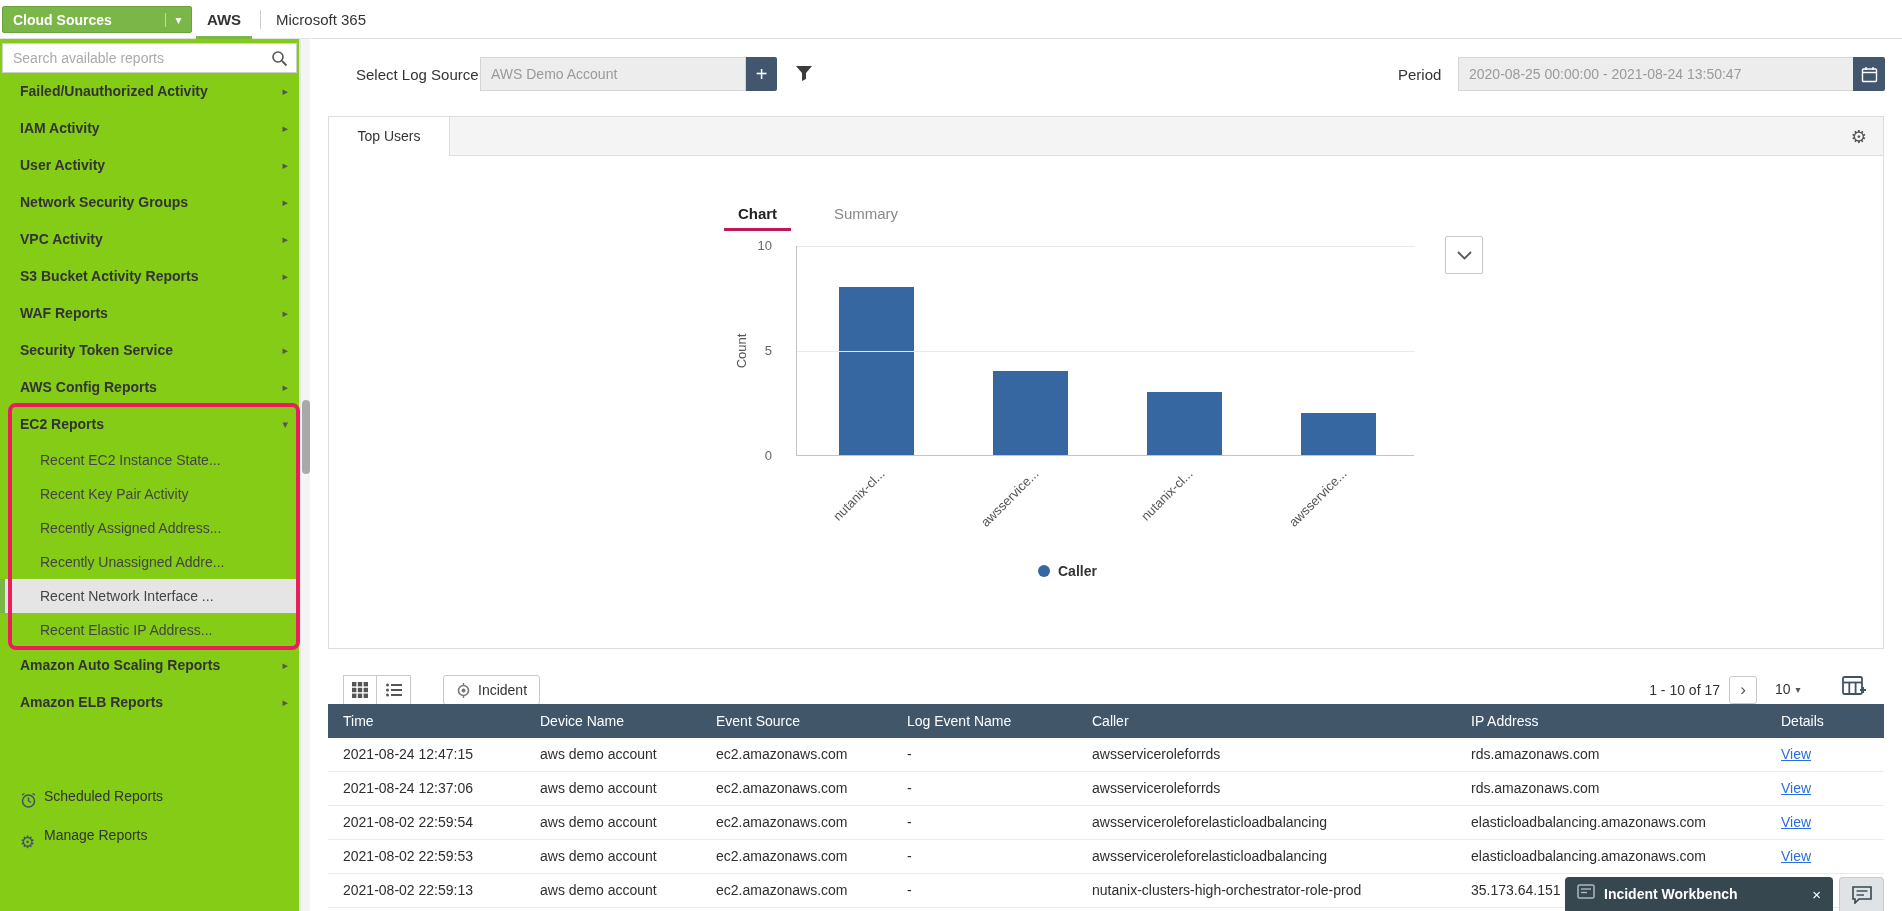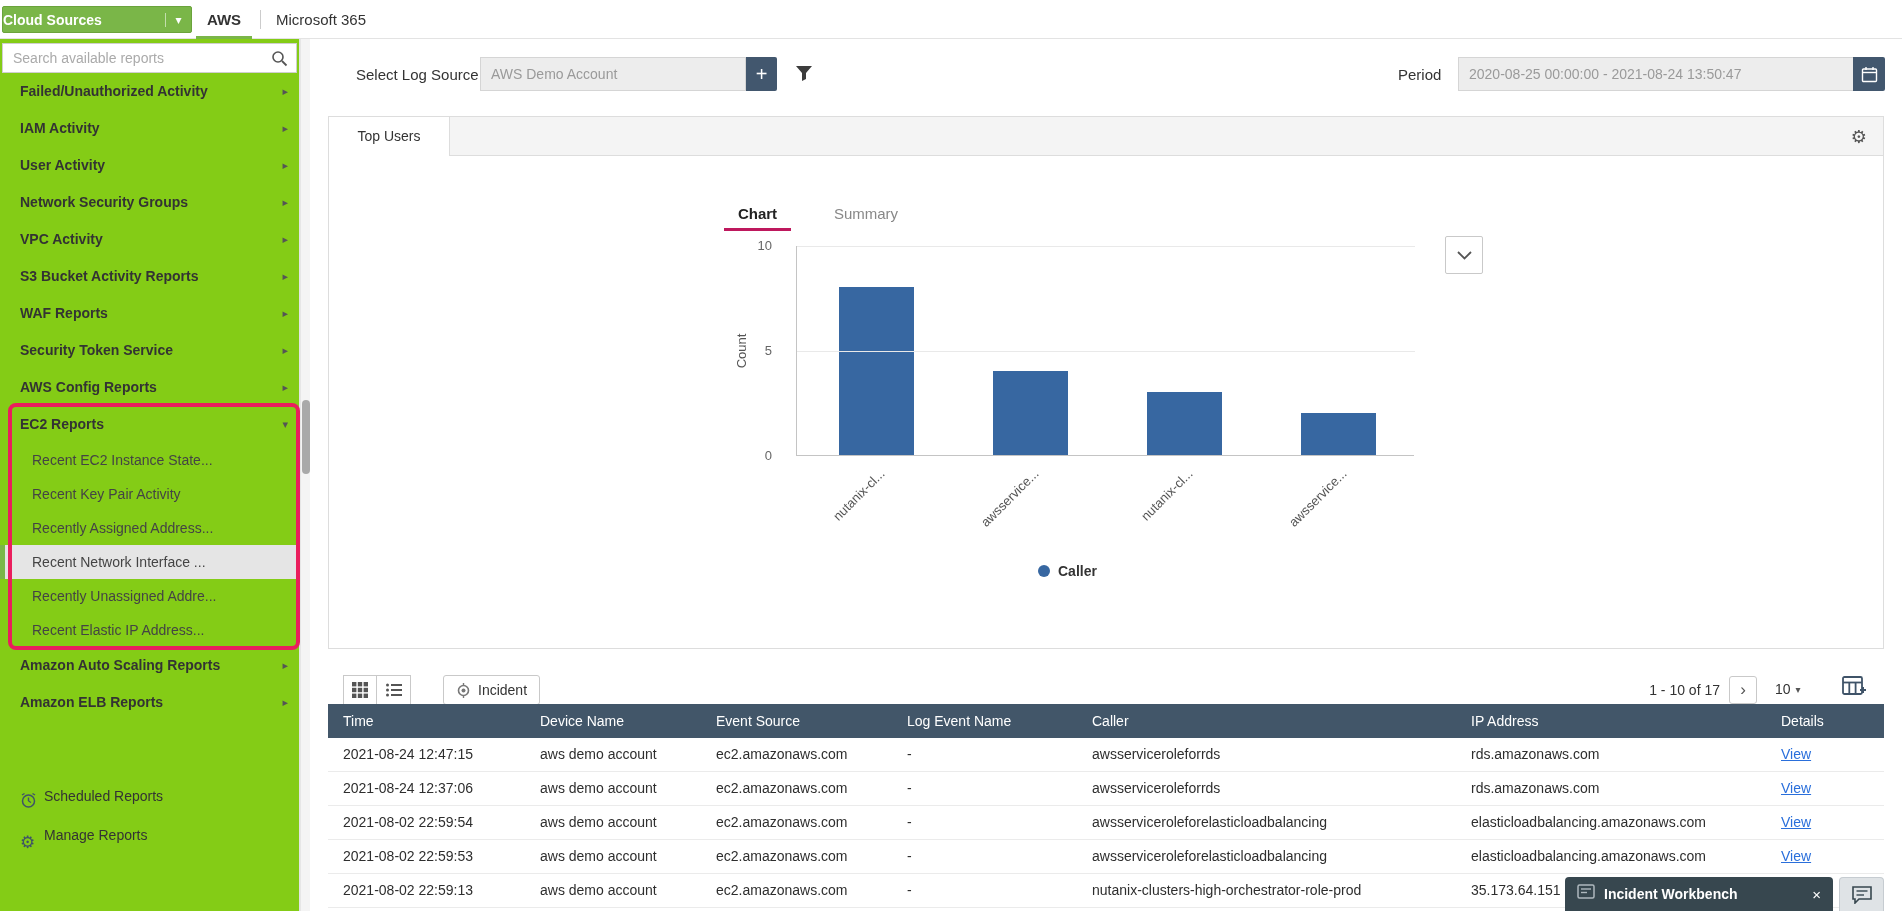--- a/index.html
+++ b/index.html
@@ -2,38 +2,38 @@
 <html><head>
 <meta charset="utf-8">
 <style>
   * { margin:0; padding:0; box-sizing:border-box; }
   html,body { width:1902px; height:911px; font-family:"Liberation Sans","DejaVu Sans",sans-serif; background:#fff; overflow:hidden; }
   #app { position:relative; width:1902px; height:911px; background:#fff; }
 
   
   .topbar { position:absolute; left:0; top:0; width:1902px; height:39px; background:#fff; border-bottom:1px solid #e3e3e3; z-index:5; }
   .cloud-btn { position:absolute; left:2px; top:6px; width:190px; height:27px; background:#7ab648; border:1px solid #6aa33b; border-radius:2px; color:#fff; display:flex; align-items:center; cursor:pointer; }
-  .cloud-btn .lbl { flex:1; font-size:14px; font-weight:bold; }
+  .cloud-btn .lbl { flex:1; padding-left:10px; font-size:14px; font-weight:bold; }
   .cloud-btn .caret { width:26px; text-align:center; border-left:1px solid rgba(255,255,255,.55); font-size:12px; }
   .top-tab { position:absolute; top:0; height:39px; line-height:39px; font-size:15px; color:#333; cursor:pointer; text-align:center; }
   .top-tab.aws { left:196px; width:56px; font-weight:bold; }
   .aws-underline { position:absolute; left:196px; top:36px; width:56px; height:3px; background:#7ab648; }
   .tab-sep { position:absolute; left:260px; top:10px; width:1px; height:19px; background:#ccc; }
   .top-tab.ms { left:276px; width:110px; text-align:left; }
 
   
   .sidebar { position:absolute; left:0; top:39px; width:300px; height:872px; background:#84cc16; border-right:1px solid #e3e3e3; }
   .search-wrap { position:absolute; left:2px; top:4px; width:295px; height:30px; background:#fff; border:1px solid #cfcfcf; }
   .search-wrap input { width:100%; height:100%; border:0; outline:none; padding:0 34px 0 10px; font-size:14px; color:#555; font-family:inherit; background:transparent; }
   .search-wrap input::placeholder { color:#aaa; }
   .search-icn { position:absolute; right:8px; top:6px; }
   .side-list { position:absolute; left:0; top:34px; width:300px; }
   .side-item { position:relative; height:37px; line-height:37px; padding-left:20px; font-size:14px; font-weight:bold; color:#333; cursor:pointer; }
   .side-item .arrow { position:absolute; right:12px; top:0; font-size:11px; color:#555; font-weight:normal; }
-  .sub-item { position:relative; height:34px; line-height:34px; padding-left:32px; font-size:14px; font-weight:normal; color:#444; cursor:pointer; }
+  .sub-item { position:relative; height:34px; line-height:34px; padding-left:40px; font-size:14px; font-weight:normal; color:#444; cursor:pointer; }
   .sub-item.selected { background:#e5e5e5; }
   .sub-item.selected .sel-bar { position:absolute; left:0; top:0; width:5px; height:34px; background:#7ab648; }
   .ec2-group { position:relative; }
   .red-box { position:absolute; left:8px; right:0px; top:-3px; bottom:-3px; border:4px solid #ea1e5d; border-radius:8px; pointer-events:none; z-index:4; }
   .side-footer-item { position:absolute; left:0; width:300px; height:34px; line-height:34px; font-size:14px; color:#333; cursor:pointer; }
   .side-footer-item .ficn { position:absolute; left:20px; top:8px; }
   .side-footer-item .ftxt { padding-left:44px; }
   .gear-glyph { font-size:17px; color:#3f5368; }
   
   .sb-track { position:absolute; left:300px; top:39px; width:10px; height:872px; background:#f4f4f4; border-left:1px solid #e6e6e6; }
@@ -173,26 +173,26 @@
         </div>
         <div class="sub-item">
           <span>Recent EC2 Instance State...</span>
         </div>
         <div class="sub-item">
           <span>Recent Key Pair Activity</span>
         </div>
         <div class="sub-item">
           <span>Recently Assigned Address...</span>
         </div>
+        <div class="sub-item">
+          <span>Recently Unassigned Addre...</span>
+        </div>
         <div class="sub-item selected">
           <span class="sel-bar"></span>
           <span>Recent Network Interface ...</span>
-        </div>
-        <div class="sub-item">
-          <span>Recently Unassigned Addre...</span>
         </div>
         <div class="sub-item">
           <span>Recent Elastic IP Address...</span>
         </div>
       </div>
 
       <div class="side-item">
         <span>Amazon Auto Scaling Reports</span>
         <span class="arrow">▸</span>
       </div>

